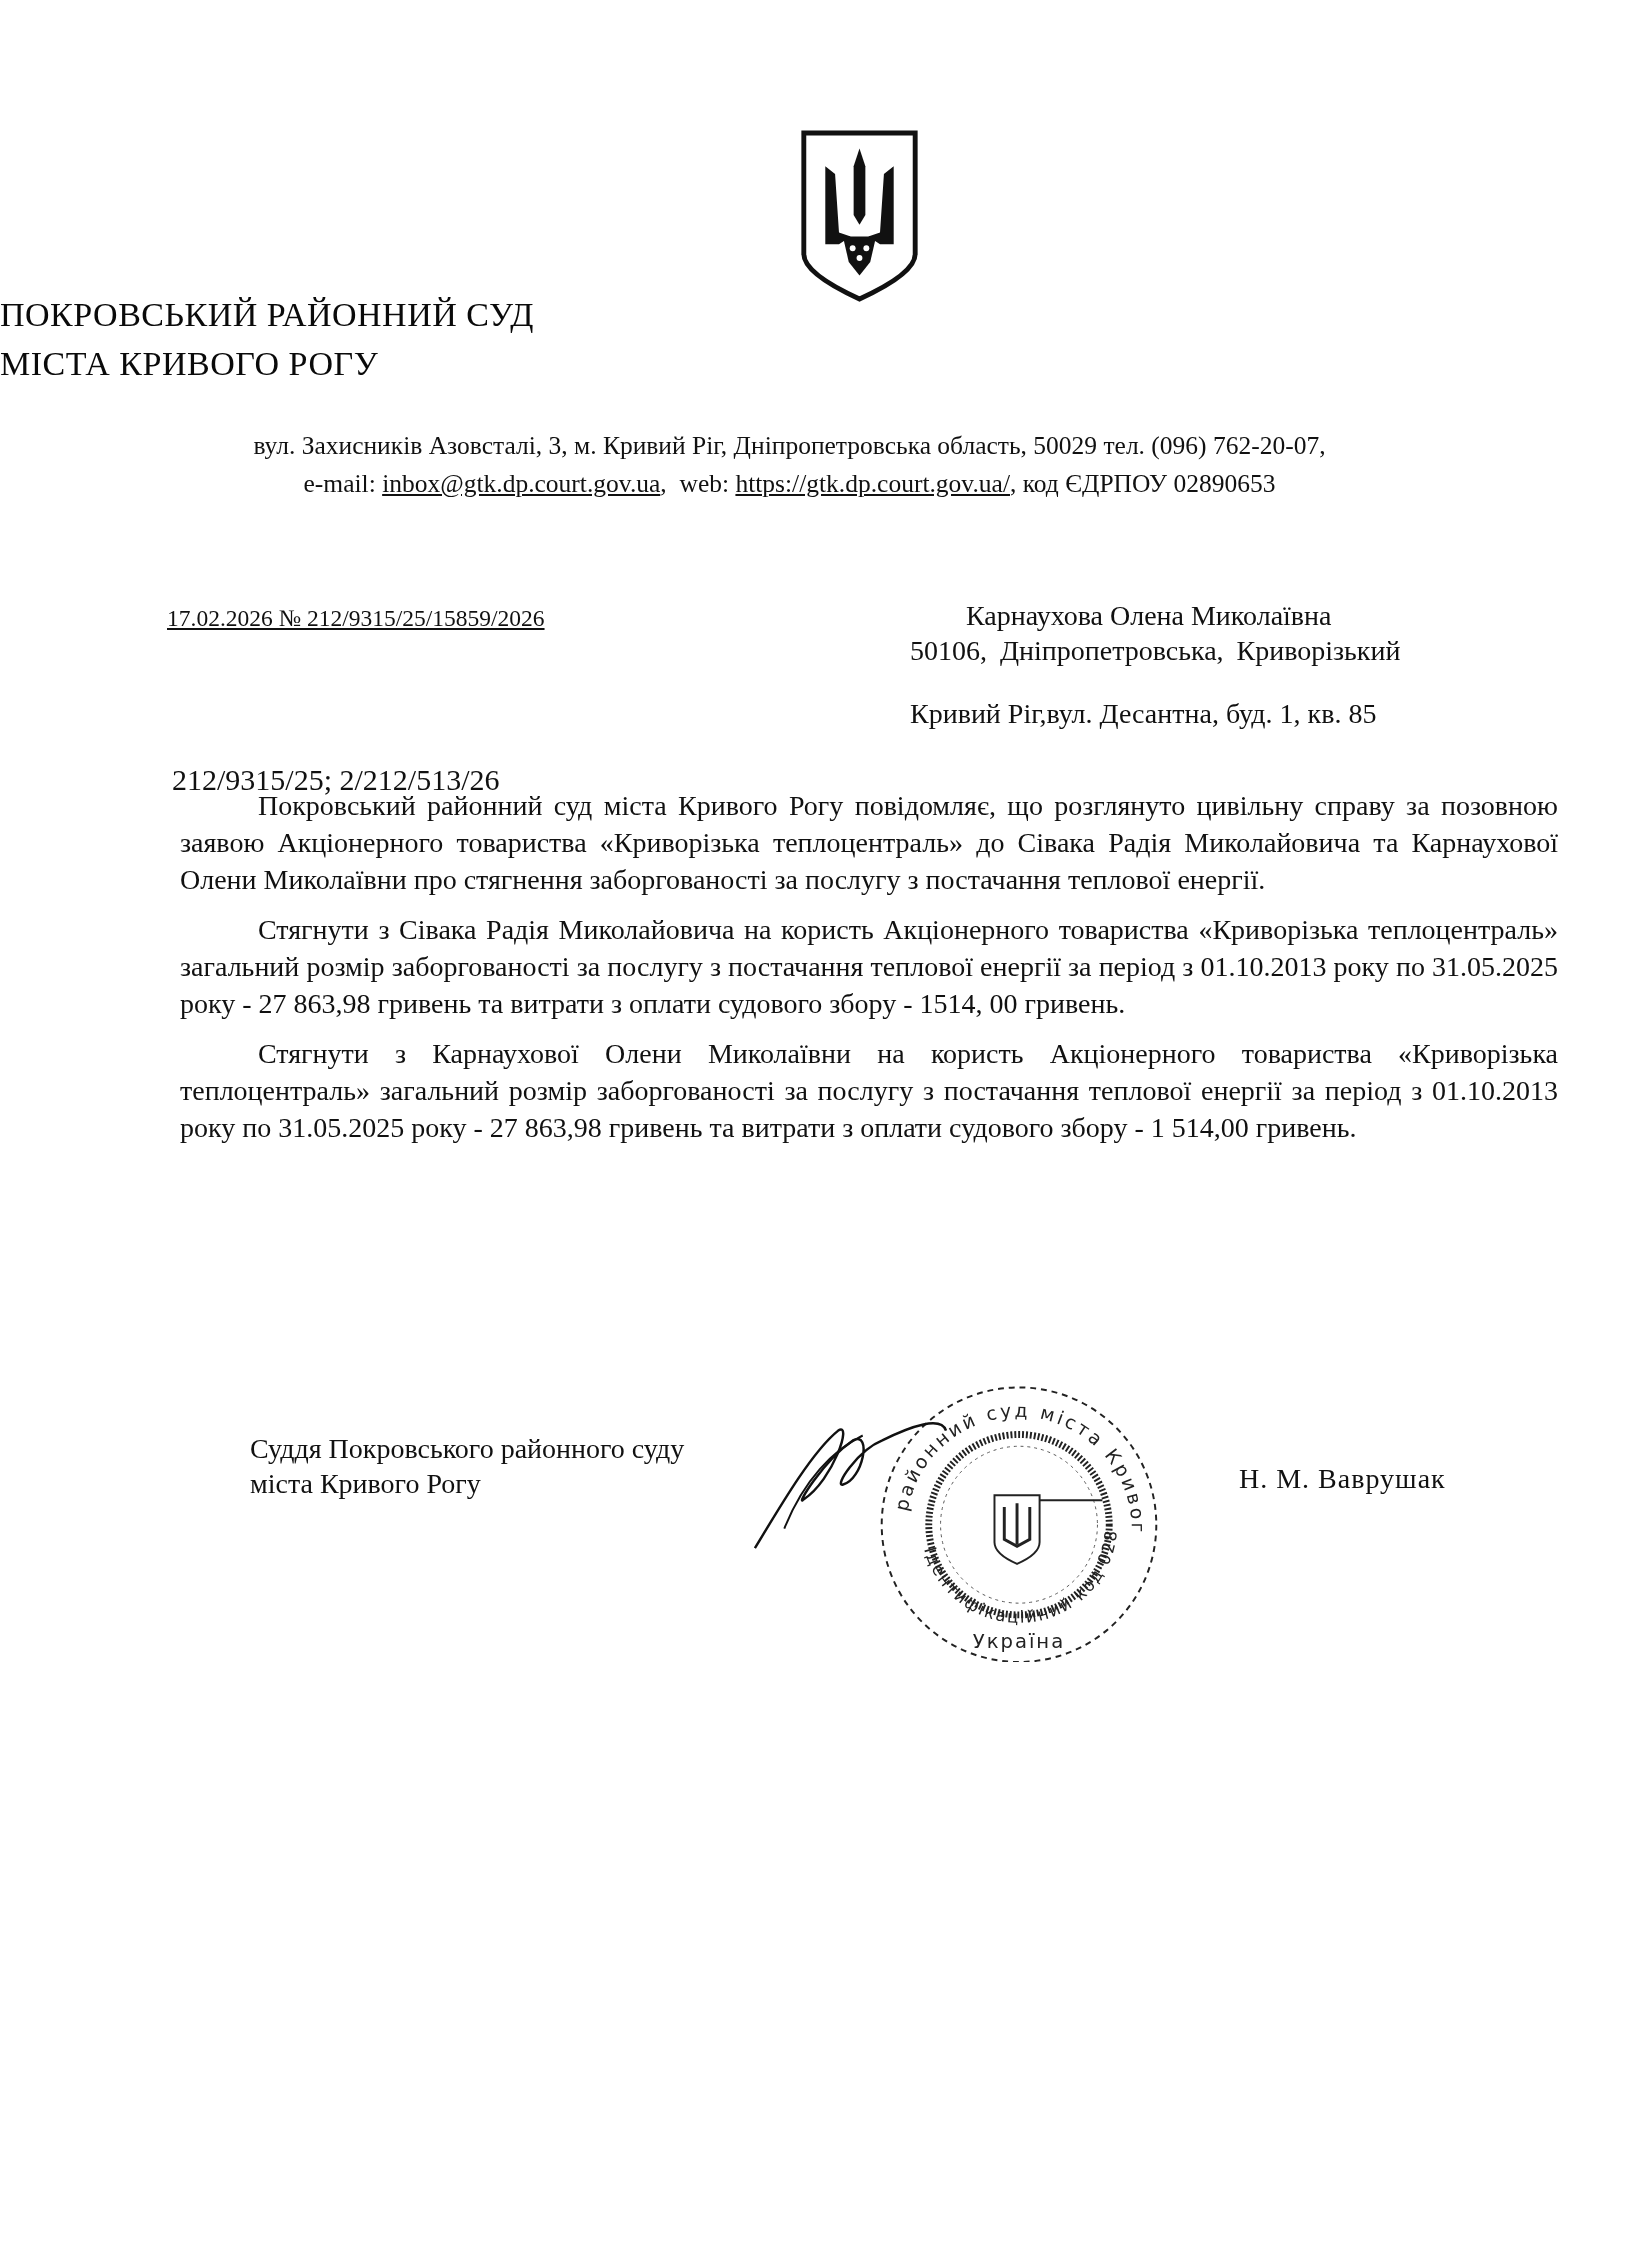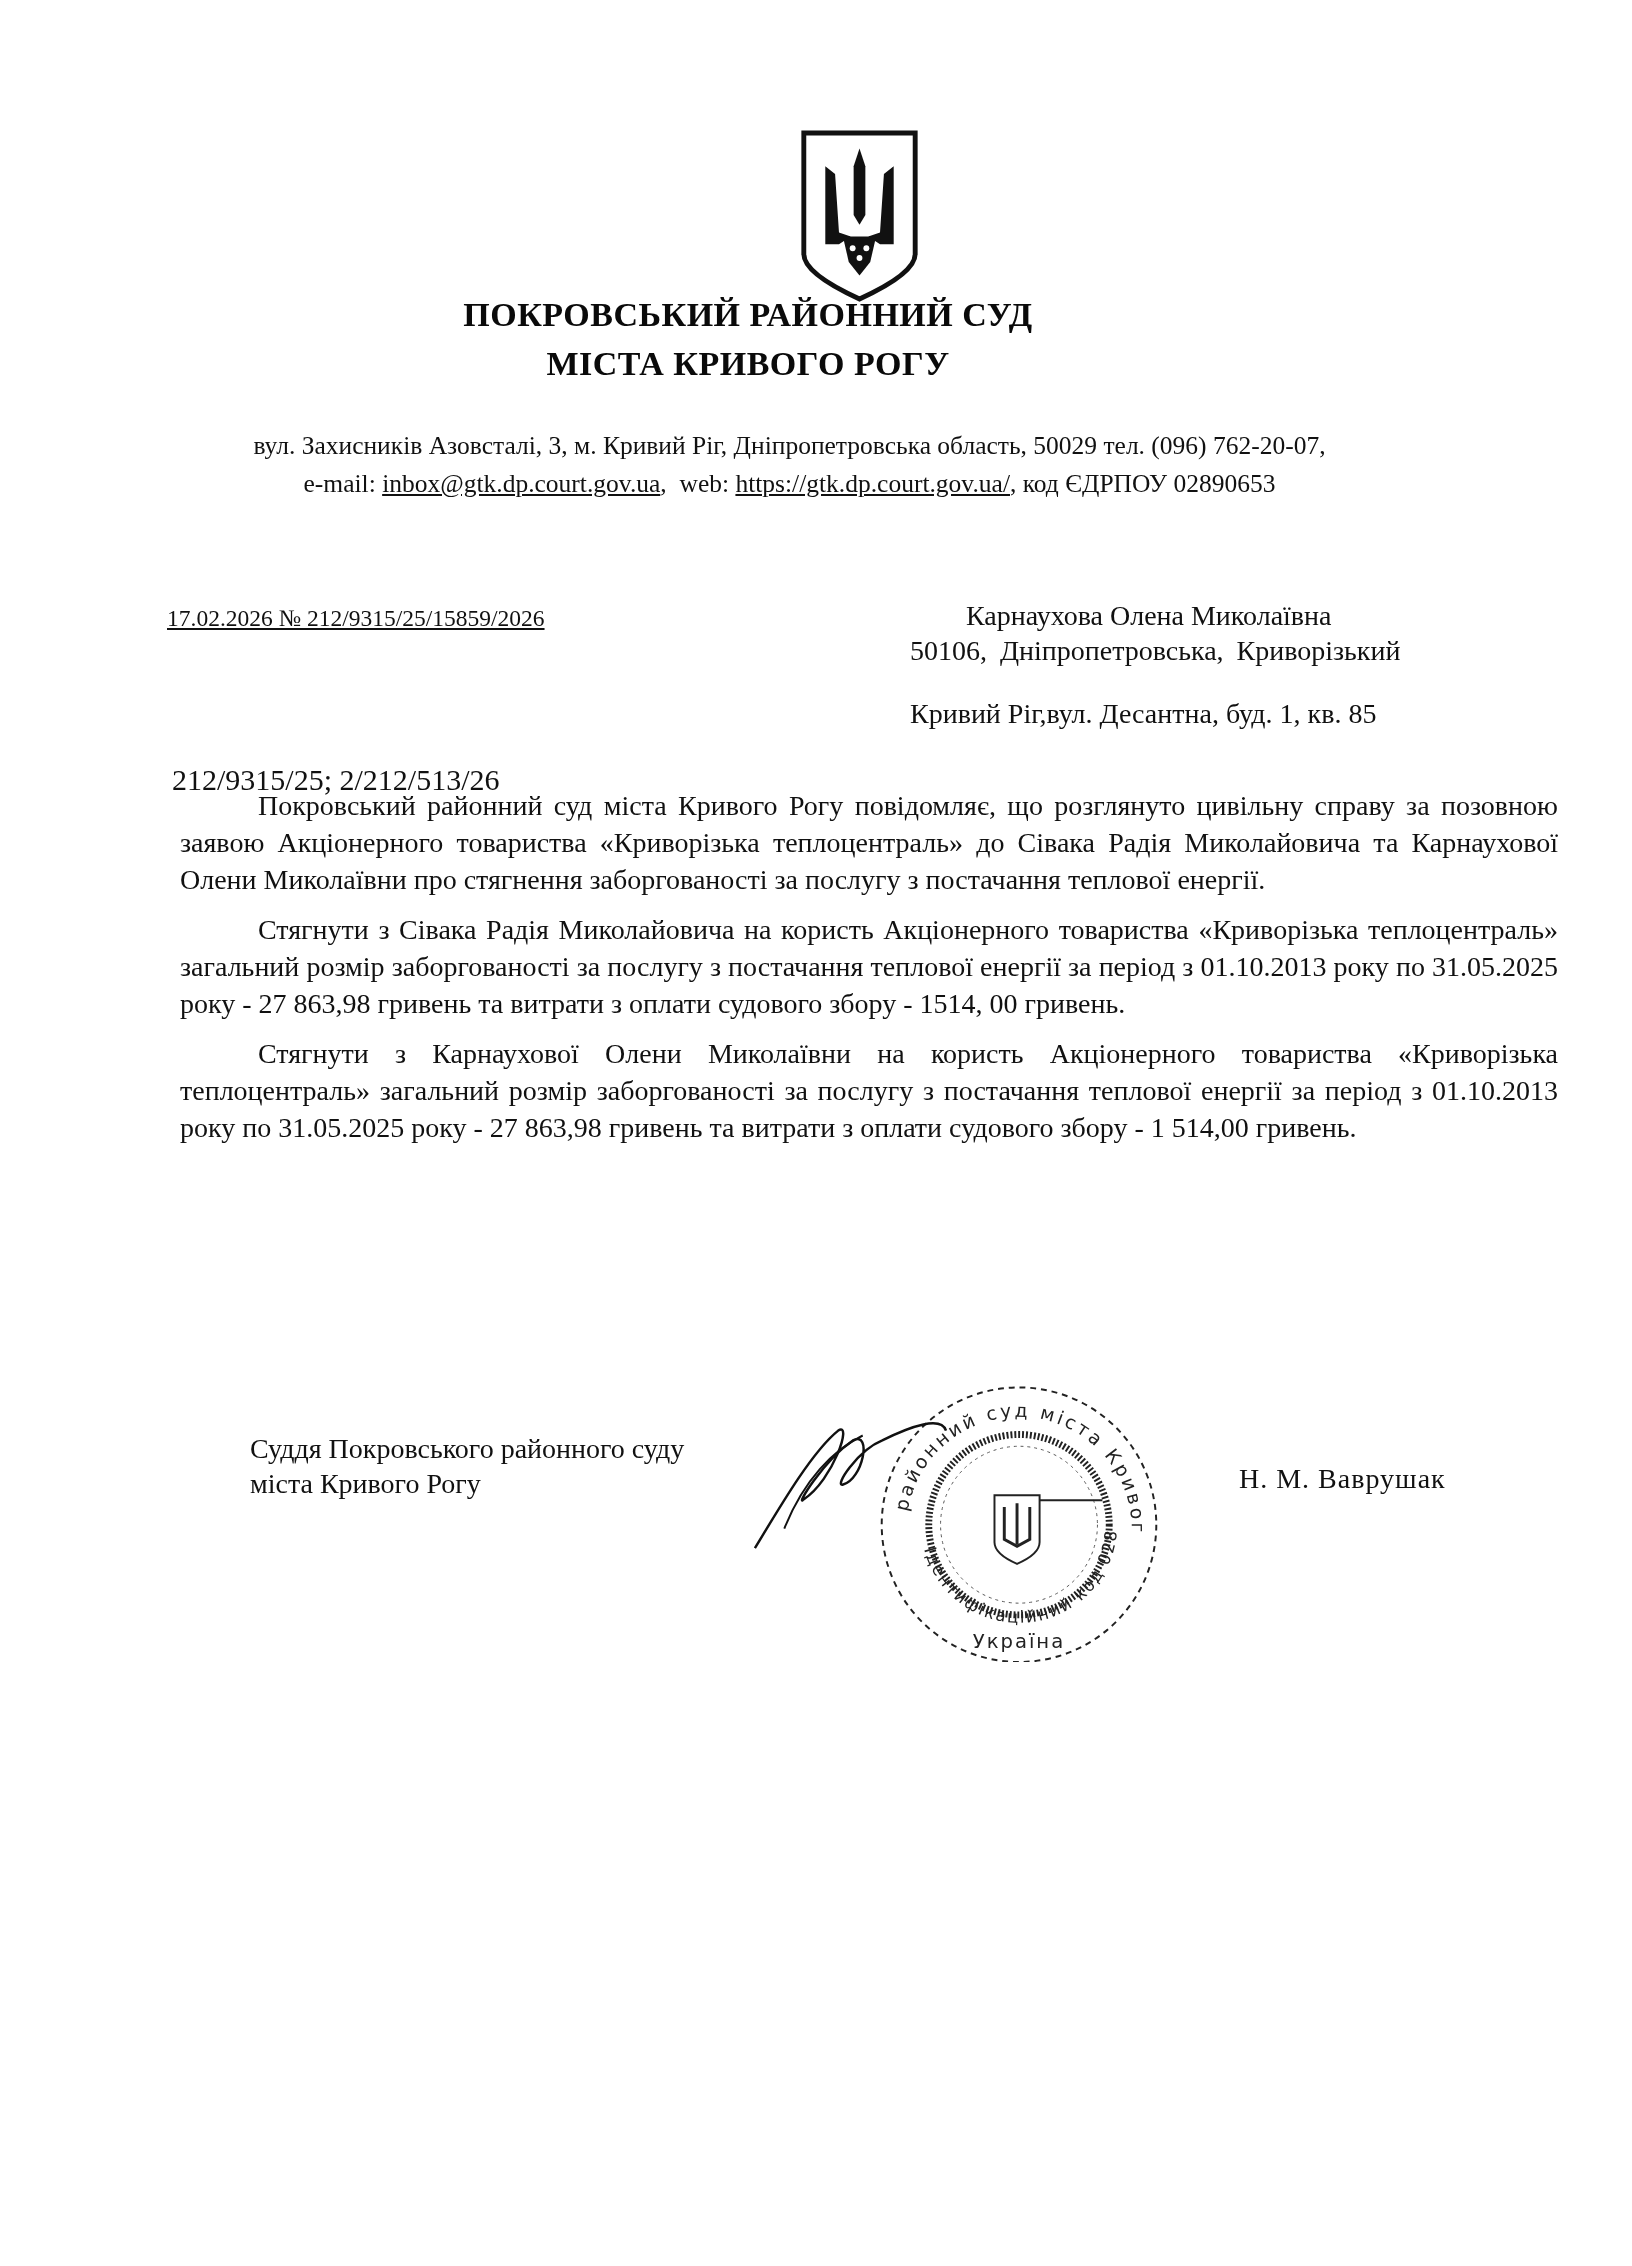--- a/index.html
+++ b/index.html
@@ -3,21 +3,21 @@
 <meta charset="utf-8">
 <style>
   html, body { margin: 0; padding: 0; background: #ffffff; }
   body {
     width: 1633px; height: 2266px; position: relative; overflow: hidden;
     font-family: "Liberation Serif", "DejaVu Serif", serif; color: #111;
   }
   .abs { position: absolute; }
   #coat { left: 796px; top: 127px; width: 127px; height: 176px; }
   .court-title {
-    left: 0; width: 1496px; text-align: center; font-weight: bold;
+    left: 0; width: 1496px; font-weight: normal;
     font-size: 34px; letter-spacing: 0.5px; color: #0a0a0a;
   }
   #court-name-1 { top: 296px; }
   #court-name-2 { top: 345px; }
   .contact { left: 0; width: 1579px; text-align: center; font-size: 25.5px; }
   #contact-line-1 { top: 431px; }
   #contact-line-2 { top: 469px; }
   .u { text-decoration: underline; }
   #outgoing { left: 167px; top: 605px; font-size: 23.5px; text-decoration: underline; }
   #case-refs { left: 172px; top: 763px; font-size: 30px; }

